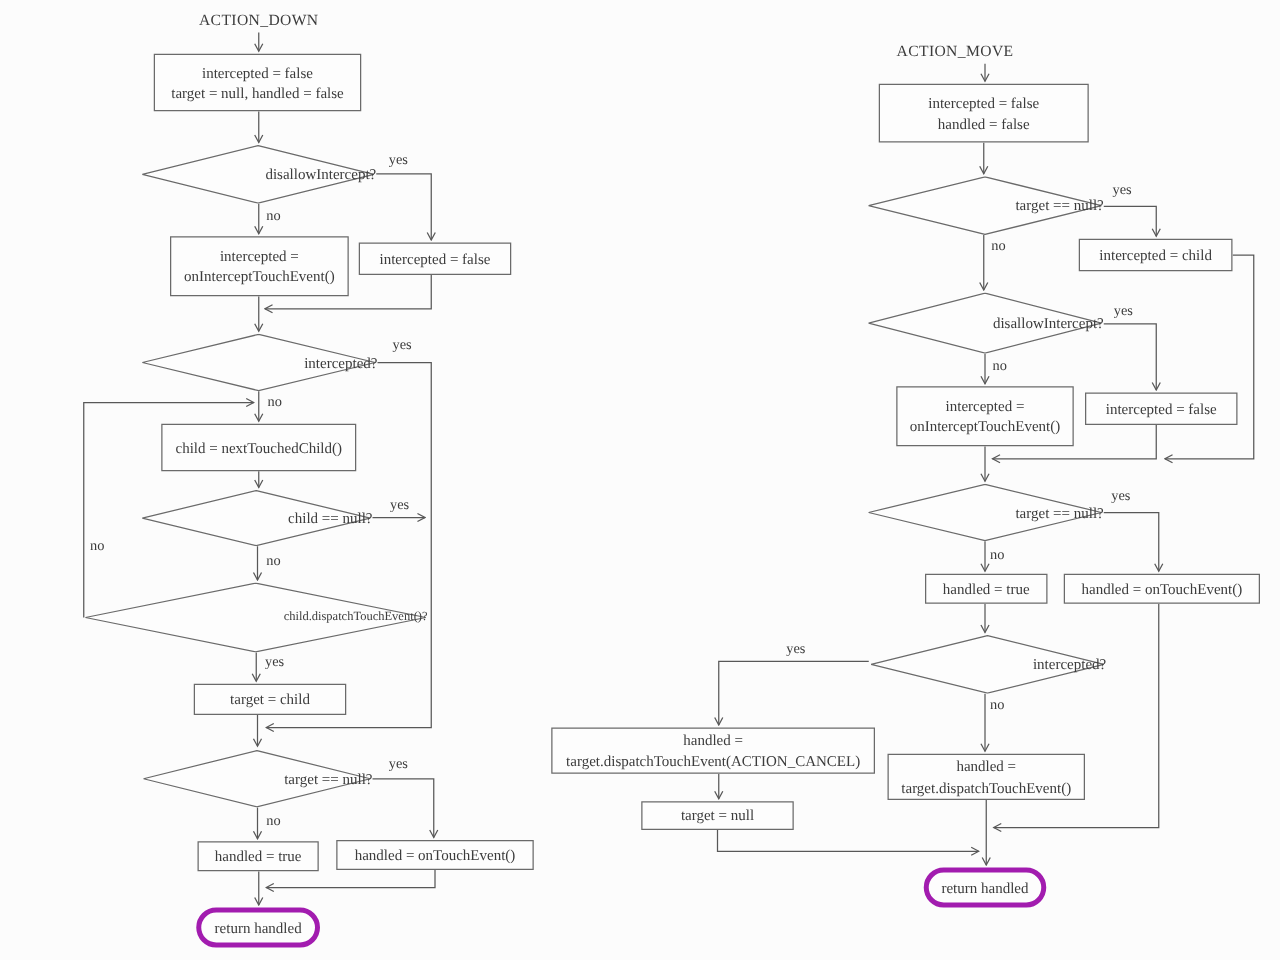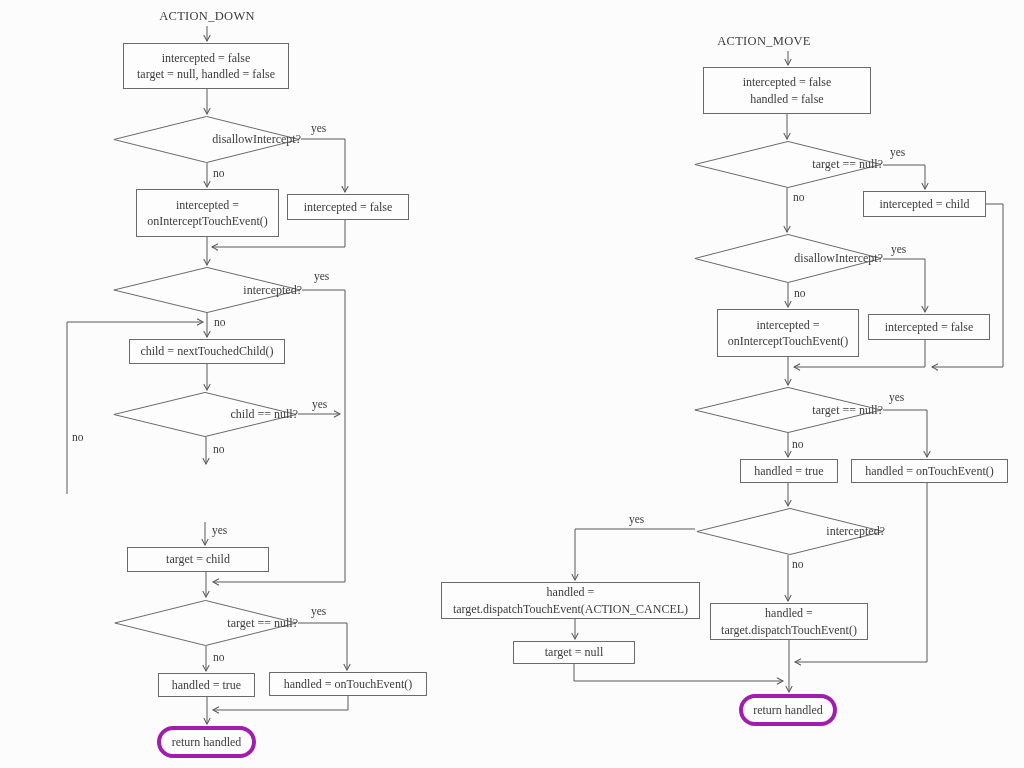--- a/index.html
+++ b/index.html
@@ -98,31 +98,37 @@
 onInterceptTouchEvent()</div>
   <div class="node rect" style="left:287px;top:194px;width:122px;height:26px;">intercepted = false</div>
 
   <div class="node diamond" style="left:112px;top:267px;width:190px;height:46px;">
     <svg class="shape" viewBox="0 0 100 100" preserveAspectRatio="none">
         <polygon points="50,1 99,50 50,99 1,50" vector-effect="non-scaling-stroke"></polygon>
       </svg>
     <span class="lbl">intercepted?</span>
   </div>
 
-  <div class="node rect" style="left:129px;top:339px;width:156px;height:25px;">child = nextTouchedChild()</div>
+  <div class="node rect" style="left:129px;top:339px;width:156px;height:38px;">child = nextTouchedChild()</div>
 
   <div class="node diamond" style="left:112px;top:392px;width:186px;height:45px;">
     <svg class="shape" viewBox="0 0 100 100" preserveAspectRatio="none">
         <polygon points="50,1 99,50 50,99 1,50" vector-effect="non-scaling-stroke"></polygon>
       </svg>
     <span class="lbl">child == null?</span>
   </div>
 
-
-  <div class="node rect" style="left:127px;top:547px;width:142px;height:25px;">target = child</div>
+  <div class="node diamond small" style="left:67px;top:466px;width:275px;height:56px;">
+    <svg class="shape" viewBox="0 0 100 100" preserveAspectRatio="none">
+        <polygon points="50,1 99.5,50 50,99 0.5,50" vector-effect="non-scaling-stroke"></polygon>
+      </svg>
+    <span class="lbl">child.dispatchTouchEvent()?</span>
+  </div>
+
+  <div class="node rect" style="left:155px;top:547px;width:122px;height:25px;">target = child</div>
 
   <div class="node diamond" style="left:113px;top:600px;width:185px;height:46px;">
     <svg class="shape" viewBox="0 0 100 100" preserveAspectRatio="none">
         <polygon points="50,1 99,50 50,99 1,50" vector-effect="non-scaling-stroke"></polygon>
       </svg>
     <span class="lbl">target == null?</span>
   </div>
 
   <div class="node rect" style="left:158px;top:673px;width:97px;height:24px;">handled = true</div>
   <div class="node rect" style="left:269px;top:672px;width:158px;height:24px;">handled = onTouchEvent()</div>

